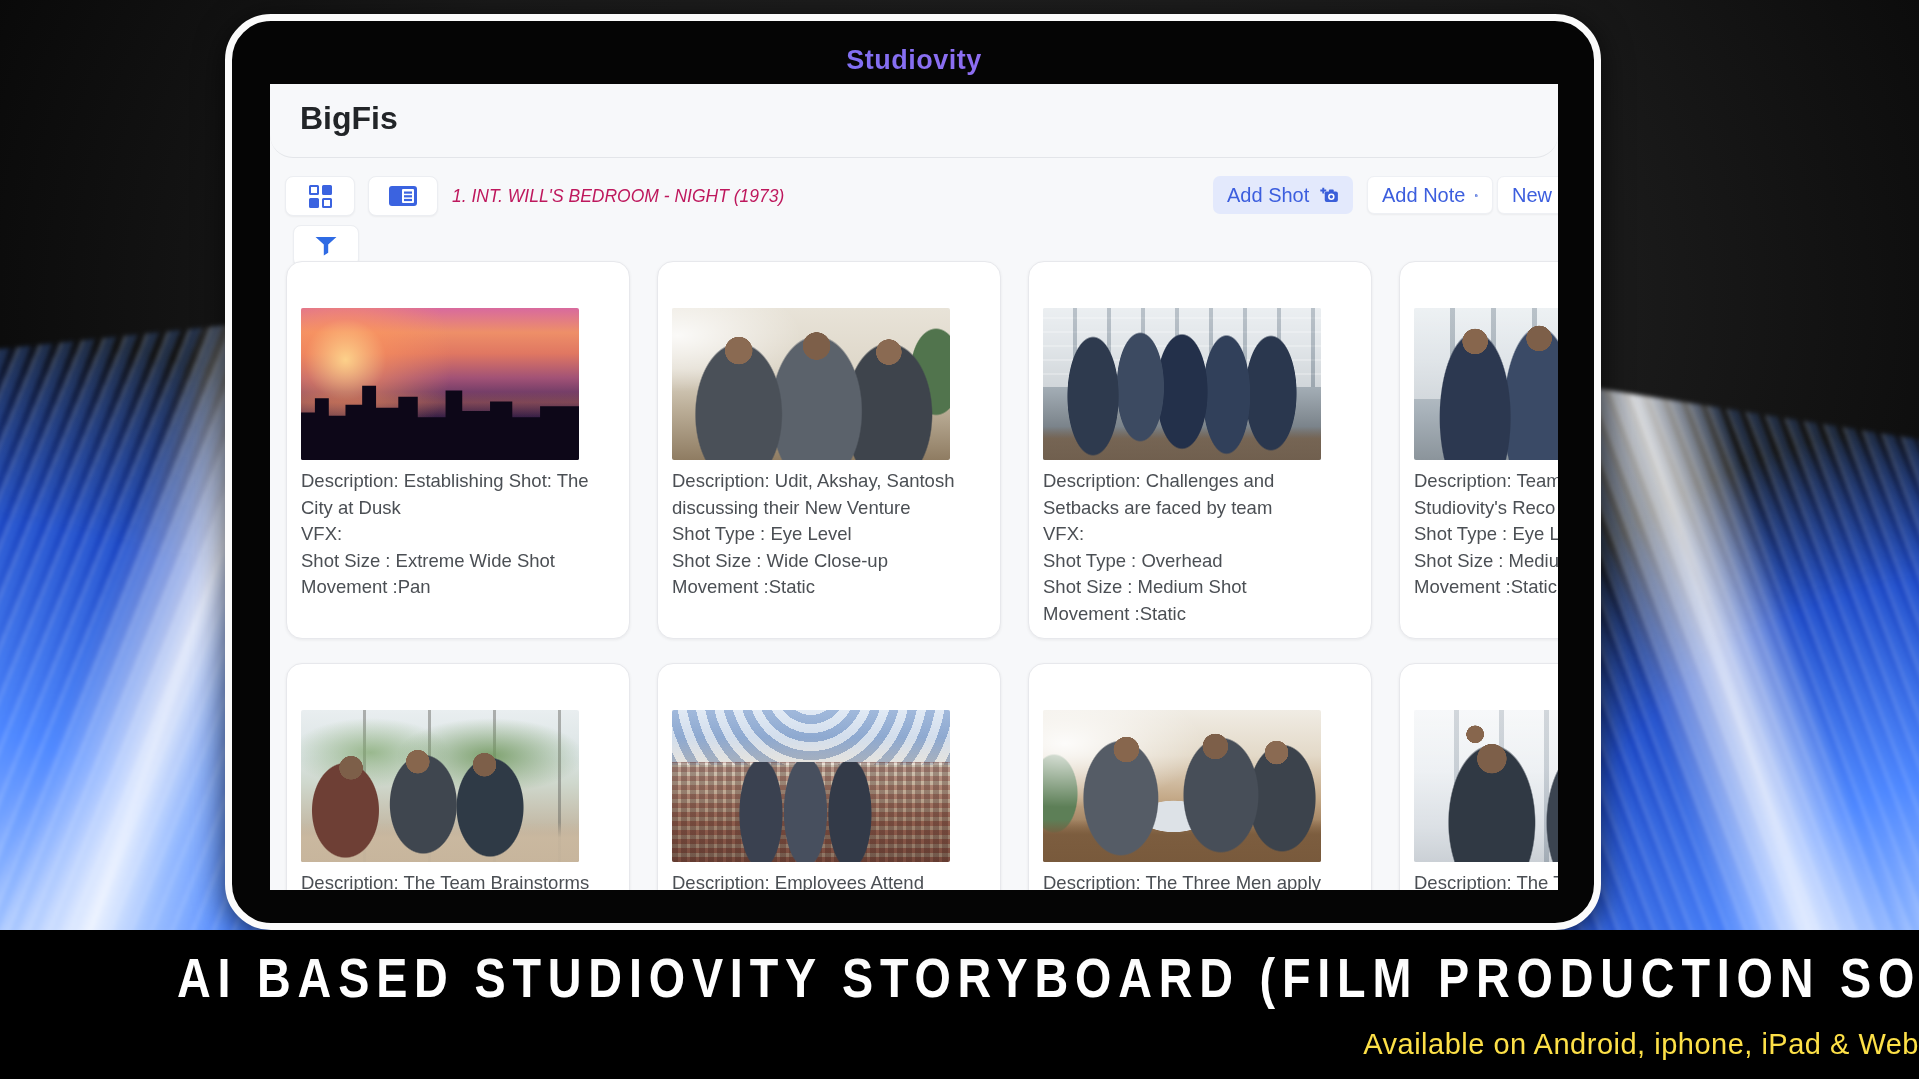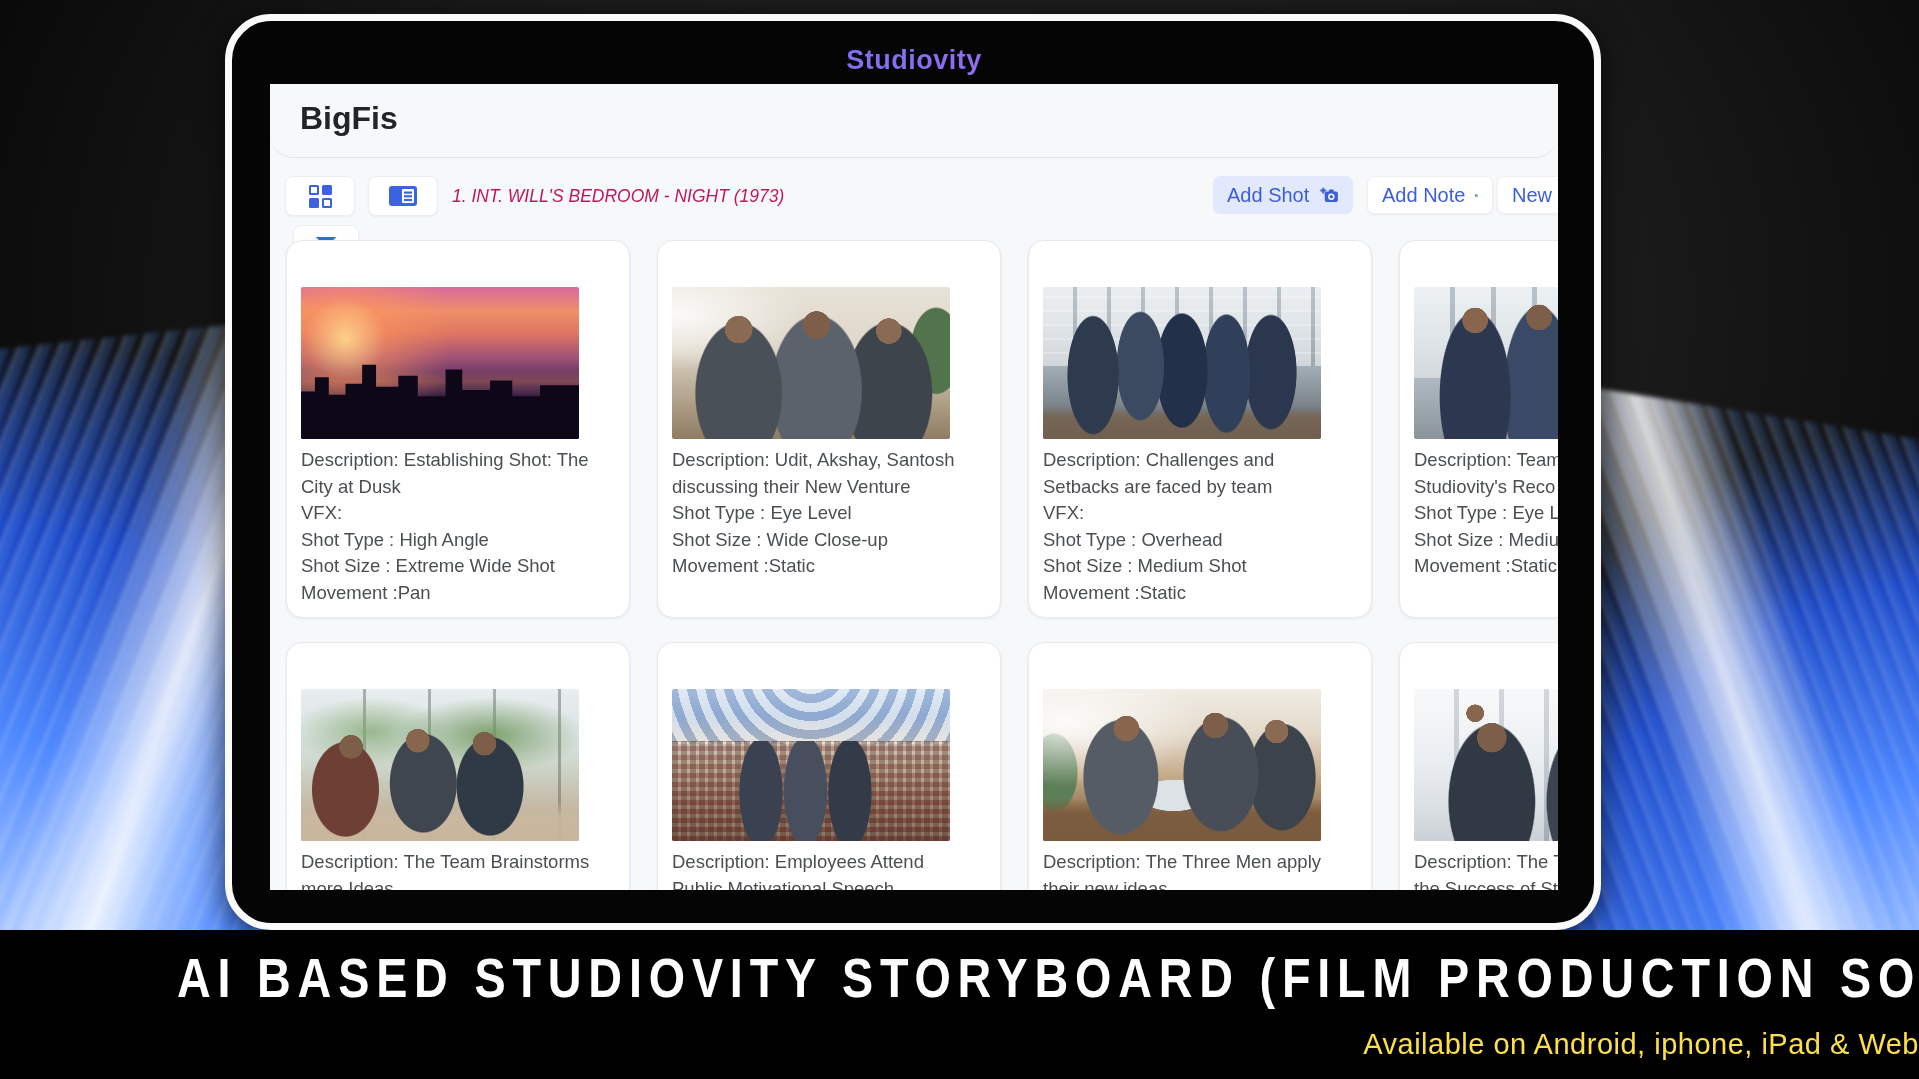--- a/index.html
+++ b/index.html
@@ -60,21 +60,21 @@
   .btn-primary { background:#e3e9fc; }
   .btn-plain { background:#fff; border:1px solid #eef0f4; box-shadow:0 1px 2px rgba(0,0,0,.05); }
 
   .filter-btn { position:absolute; left:23px; top:141px; width:66px; height:42px; background:#fff;
                 border:1px solid #eceef2; border-radius:8px; box-shadow:0 1px 2px rgba(0,0,0,.05);
                 display:flex; align-items:center; justify-content:center; }
   .funnel { width:22px; height:19px; background:#2f6be4;
             clip-path:polygon(0 0,100% 0,60% 42%,60% 86%,40% 100%,40% 42%); }
 
   
-  .cards-grid { position:absolute; left:16px; top:156px; width:1512px;
+  .cards-grid { position:absolute; left:16px; top:177px; width:1512px;
                 display:grid; grid-template-columns:repeat(4,344px); column-gap:27px; row-gap:24px; }
   .card { width:344px; height:378px; background:#fff; border:1px solid #e7e8ec; border-radius:16px;
           box-shadow:0 1px 3px rgba(60,64,67,.08); overflow:hidden; position:relative; }
   .photo { position:relative; width:278px; height:152px; margin:46px 0 0 14px; border-radius:2px;
            overflow:hidden; background:#ddd; }
   .photo::before, .photo::after { content:""; position:absolute; }
   .shot-meta { margin:8px 14px 0 14px; font-size:18.5px; line-height:26.5px; color:#4b4f54; }
   .shot-meta div { white-space:nowrap; }
 
   
@@ -243,21 +243,20 @@
         <div class="funnel"></div>
       </div>
 
       <div class="cards-grid">
   <div class="card">
     <div class="photo" data-photo="sunset-city"></div>
     <div class="shot-meta">
               <div>Description: Establishing Shot: The</div>
               <div>City at Dusk</div>
               <div>VFX:</div>
-              <div>Shot Type : High Angle</div>
               <div>Shot Size : Extreme Wide Shot</div>
               <div>Movement :Pan</div>
             </div>
   </div>
 
   <div class="card">
     <div class="photo" data-photo="office-chat"></div>
     <div class="shot-meta">
               <div>Description: Udit, Akshay, Santosh</div>
               <div>discussing their New Venture</div>

